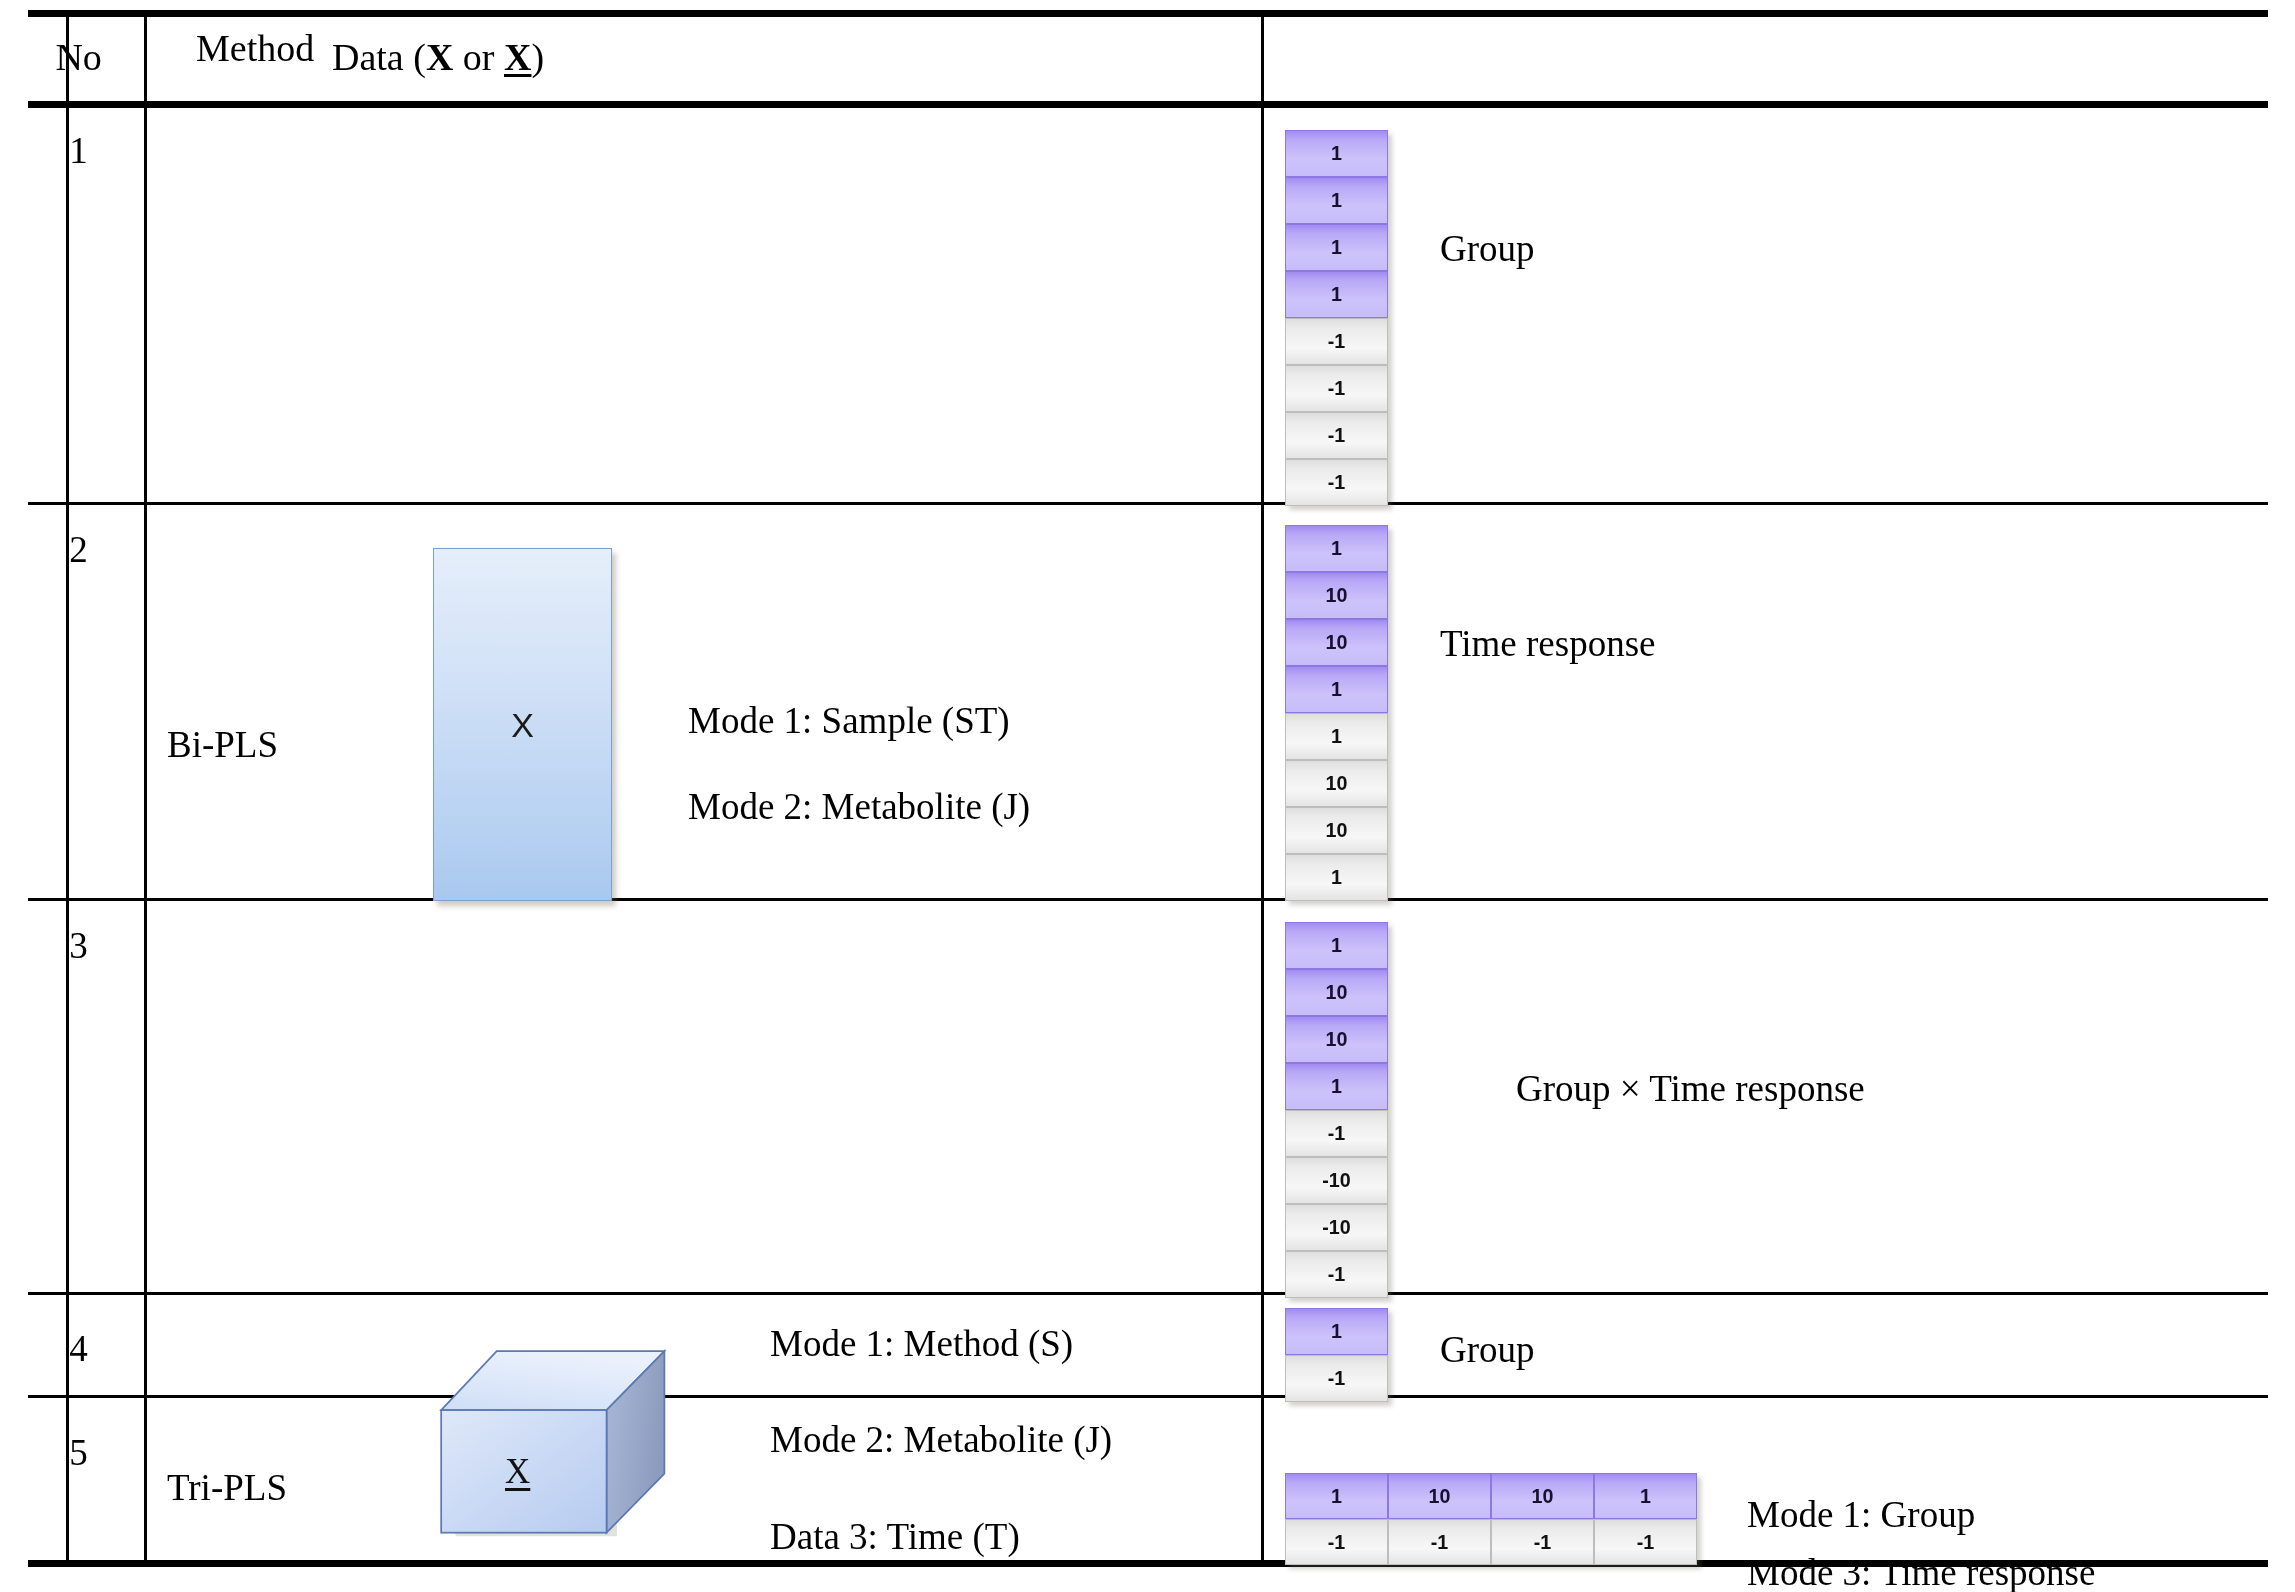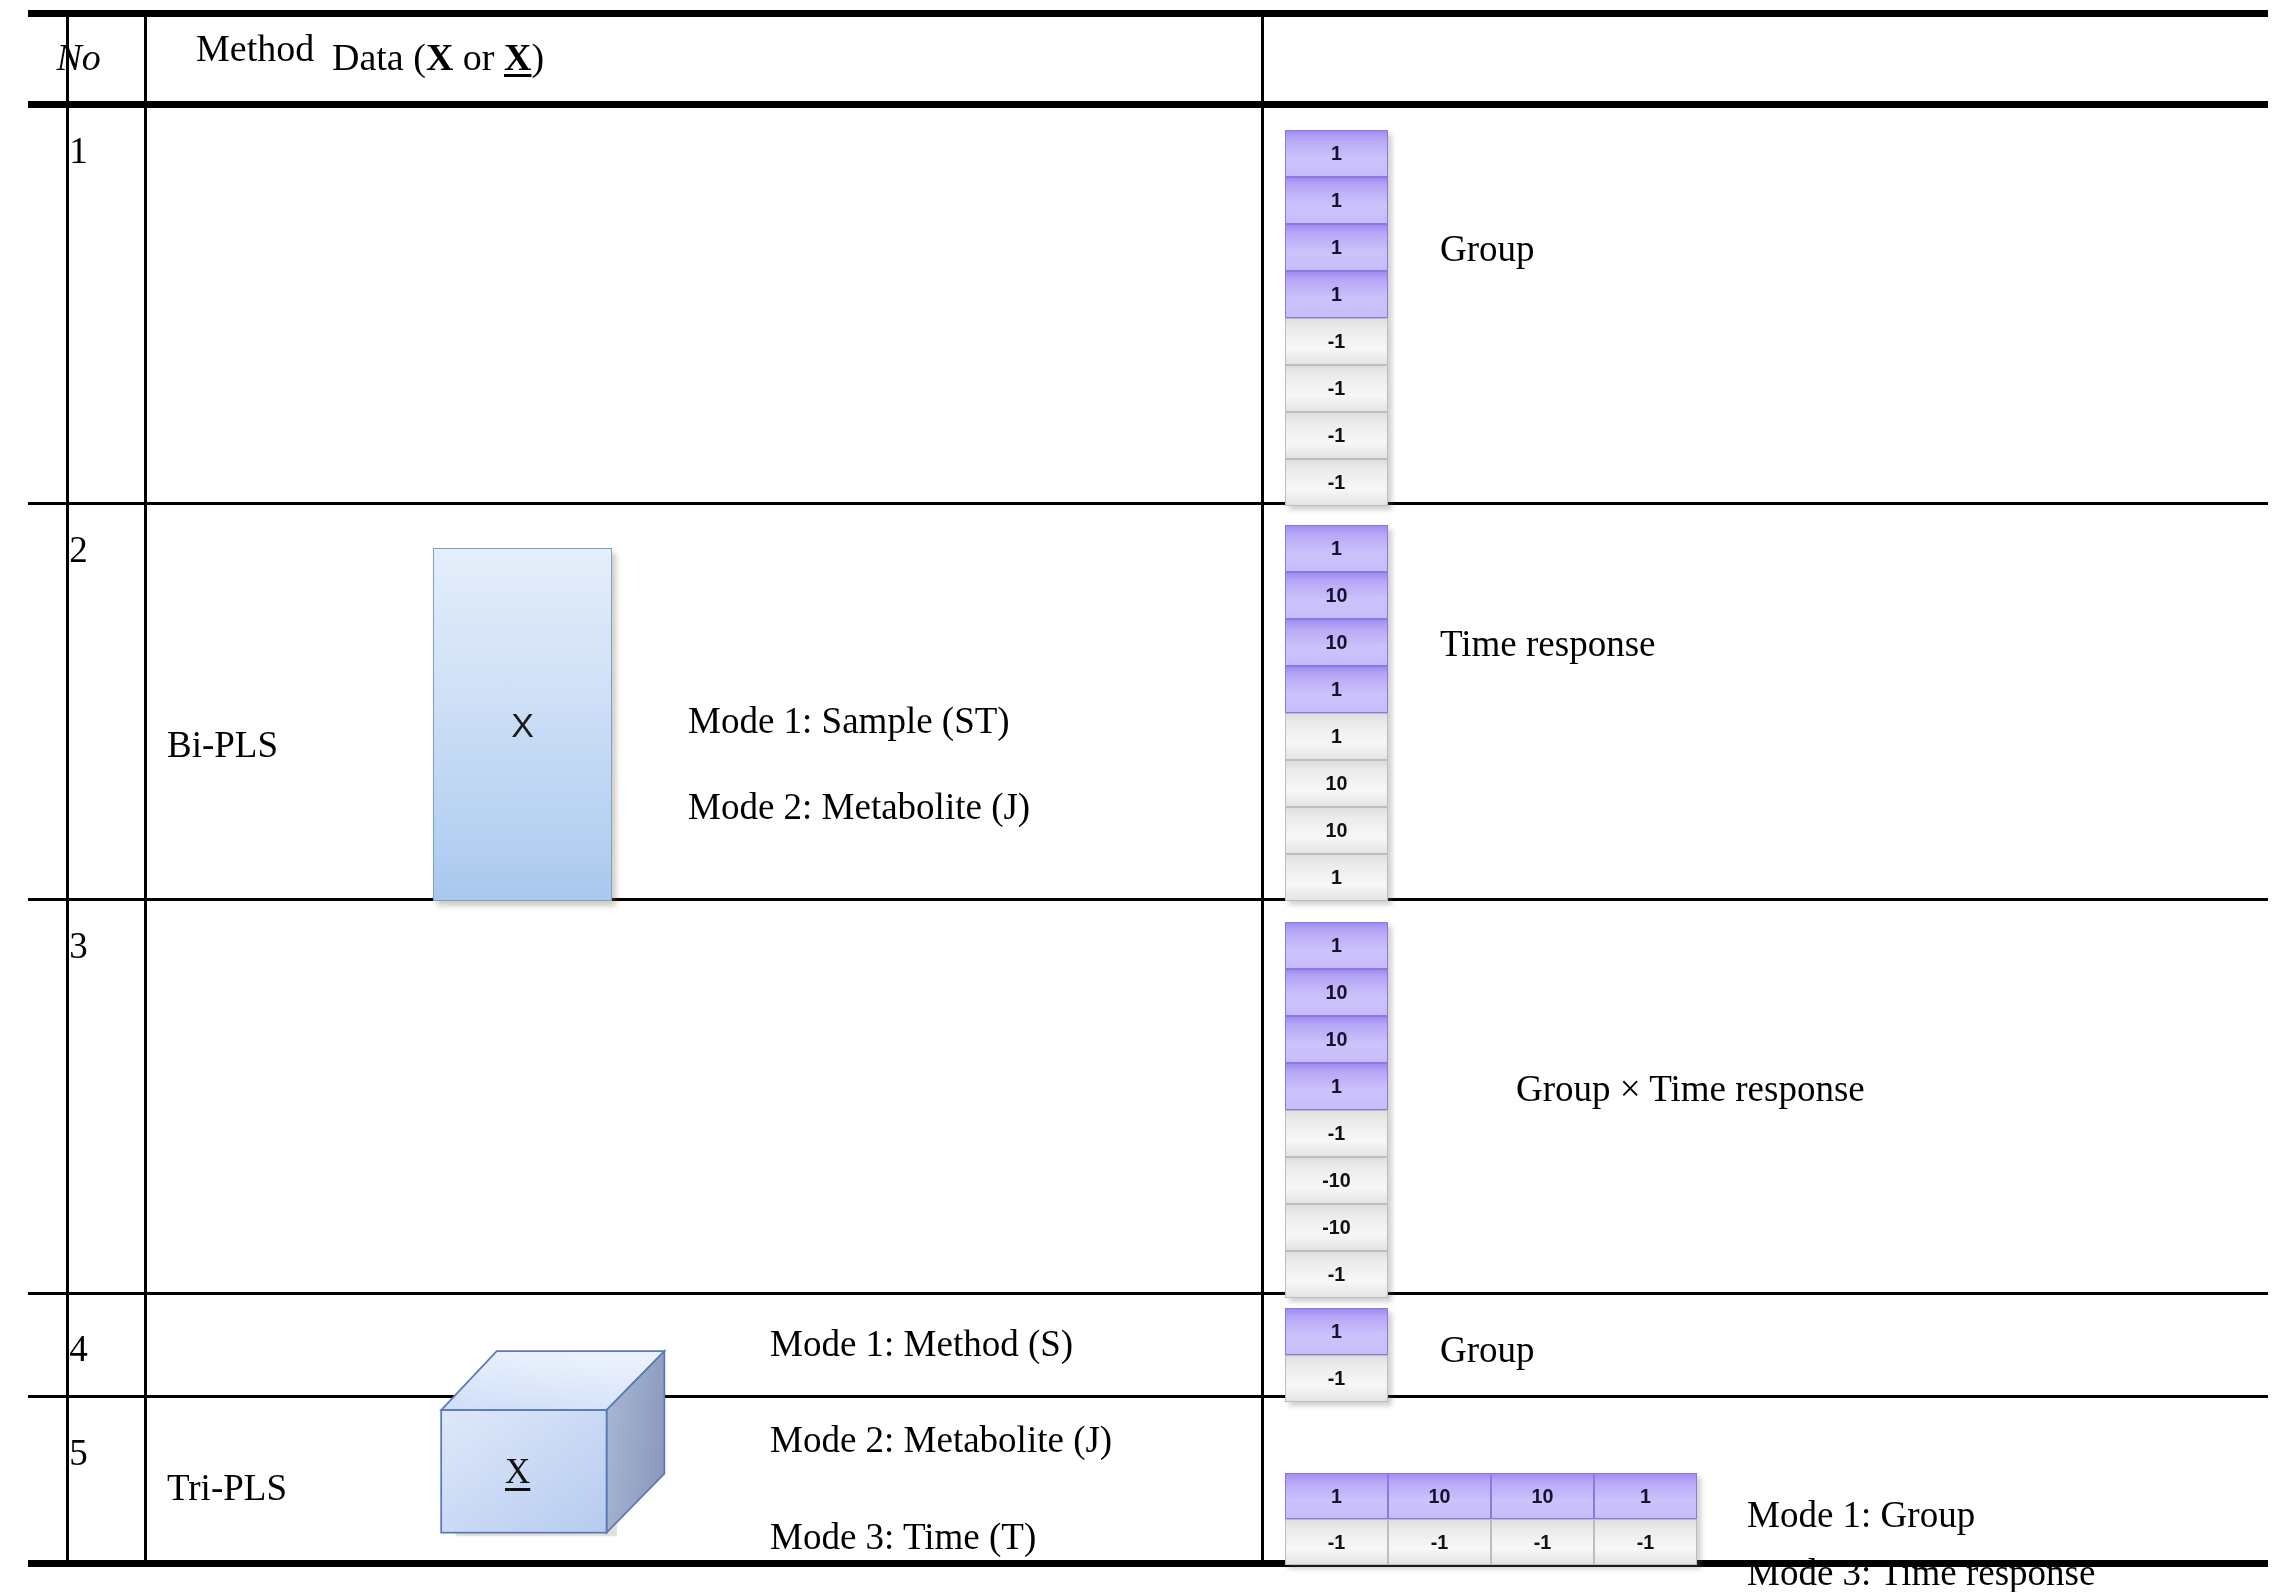--- a/index.html
+++ b/index.html
@@ -126,21 +126,21 @@
   <div class="rule-thin" style="left:0;top:888px;width:2240px;"></div>
   <div class="rule-thin" style="left:0;top:1282px;width:2240px;"></div>
   <div class="rule-thin" style="left:0;top:1385px;width:1233px;"></div>
   <div class="rule-thin" style="left:1233px;top:1385px;width:1007px;"></div>
 
   <div class="vrule" style="left:38px;top:91px;height:1459px;"></div>
   <div class="vrule" style="left:38px;top:7px;height:85px;"></div>
   <div class="vrule" style="left:116px;top:7px;height:1543px;"></div>
   <div class="vrule" style="left:1233px;top:7px;height:1543px;"></div>
 
-  <div class="hdr" style="left:-10.4px;top:28px;width:122px;text-align:center;font-style:italic;">No</div>
+  <div class="hdr" style="left:-10.4px;top:28px;width:122px;text-align:center;">No</div>
 
   <div class="hdr" style="left:139px;top:19px;margin-left:29px;">Method</div>
 
   <div class="hdr" style="left:304px;top:28px;">
     <span>Data (</span><span class="bold">X</span><span> or </span><span class="bold uline">X</span><span>)</span>
   </div>
 
 
   <div class="no-cell" style="left:-10.4px;top:122px;width:122px;text-align:center;">1</div>
   <div class="no-cell" style="left:-10.4px;top:521px;width:122px;text-align:center;">2</div>
@@ -182,21 +182,21 @@
 
       <polygon points="300,180 400,78 400,290 300,392" fill="url(#gSide)" stroke="#5a79b5" stroke-width="3"></polygon>
 
       <rect x="14" y="180" width="286" height="212" fill="url(#gFront)" stroke="#5a79b5" stroke-width="3"></rect>
     </svg>
     <div class="cube-glyph" style="left:72px;top:146px;">X</div>
   </div>
 
   <div class="mode-label" style="left:742px;top:1315px;">Mode 1: Method (S)</div>
   <div class="mode-label" style="left:742px;top:1411px;">Mode 2: Metabolite (J)</div>
-  <div class="mode-label" style="left:742px;top:1508px;">Mode 3: Time (T)</div>
+  <div class="mode-label" style="left:742px;top:1508px;">Data 3: Time (T)</div>
 
   <div class="ygrid shadowed" style="left:1257px;top:120px;grid-template-columns:repeat(1,103px);grid-auto-rows:47px;">
     <div class="ycell pur">1</div>
     <div class="ycell pur">1</div>
     <div class="ycell pur">1</div>
     <div class="ycell pur">1</div>
     <div class="ycell gry">-1</div>
     <div class="ycell gry">-1</div>
     <div class="ycell gry">-1</div>
     <div class="ycell gry">-1</div>

